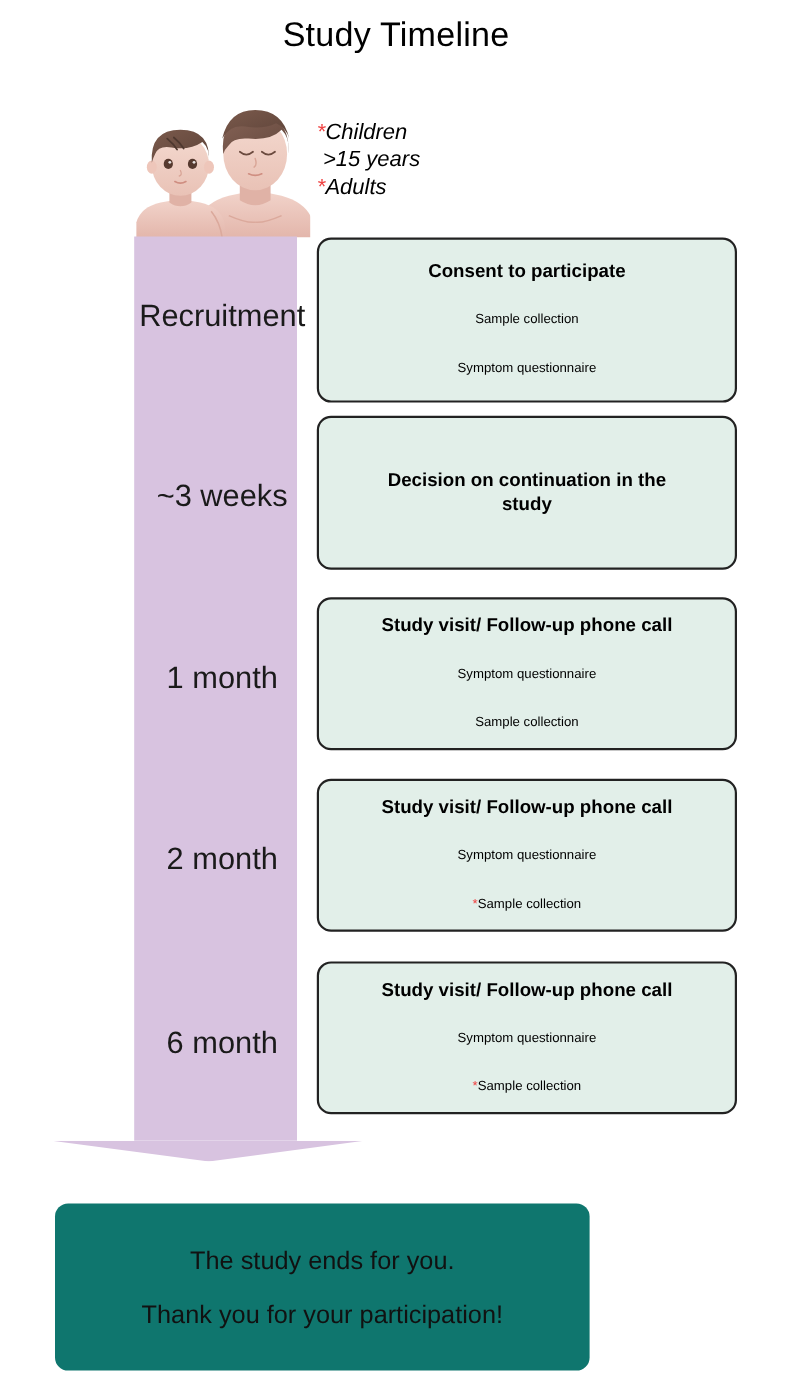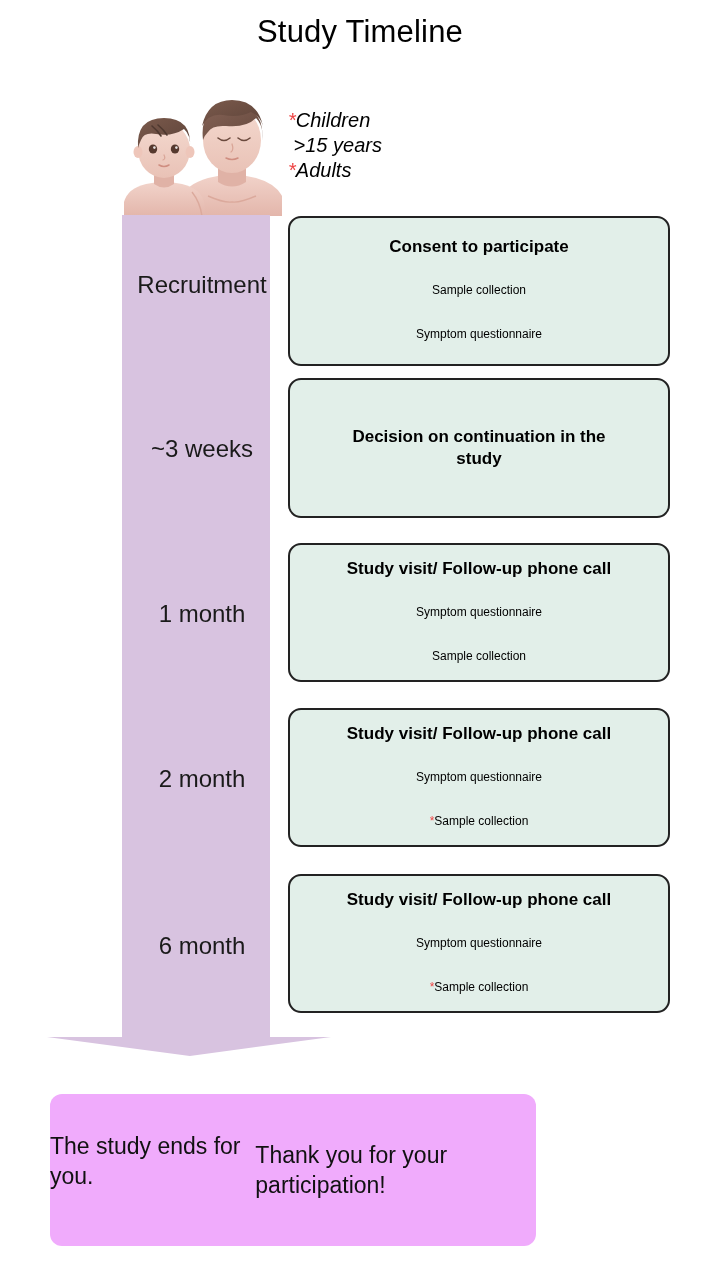--- a/index.html
+++ b/index.html
@@ -68,21 +68,21 @@
     background: #d8c3e0;
     clip-path: polygon(0% 0%, 100% 0%, 50.3% 100%);
   }
 
   
   .stage-label {
     position: absolute;
     left: 122px;
     width: 160px;
     text-align: center;
-    font-size: 24px;
+    font-size: 28px;
     color: #1a1a1a;
     white-space: nowrap;
   }
 
   
   .event-box {
     position: absolute;
     left: 288px;
     width: 382px;
     box-sizing: border-box;
@@ -107,24 +107,24 @@
     line-height: 24px;
   }
 
   
   #closing-box {
     position: absolute;
     left: 50px;
     top: 1094px;
     width: 486px;
     height: 152px;
-    background: #f0abfc;
+    background: #0f766e;
     border-radius: 12px;
     display: flex;
-    flex-direction: row;
+    flex-direction: column;
     align-items: center;
     justify-content: center;
   }
   .closing-line {
     font-size: 23px;
     line-height: 30px;
     color: #111;
   }
   #closing-line-1 { margin-bottom: 19px; }
 </style>

